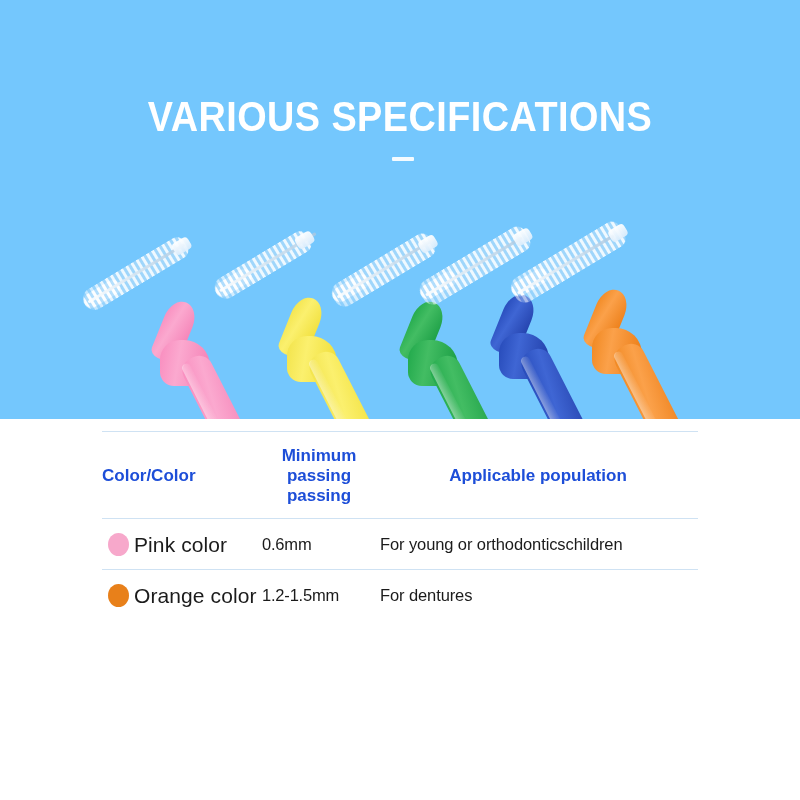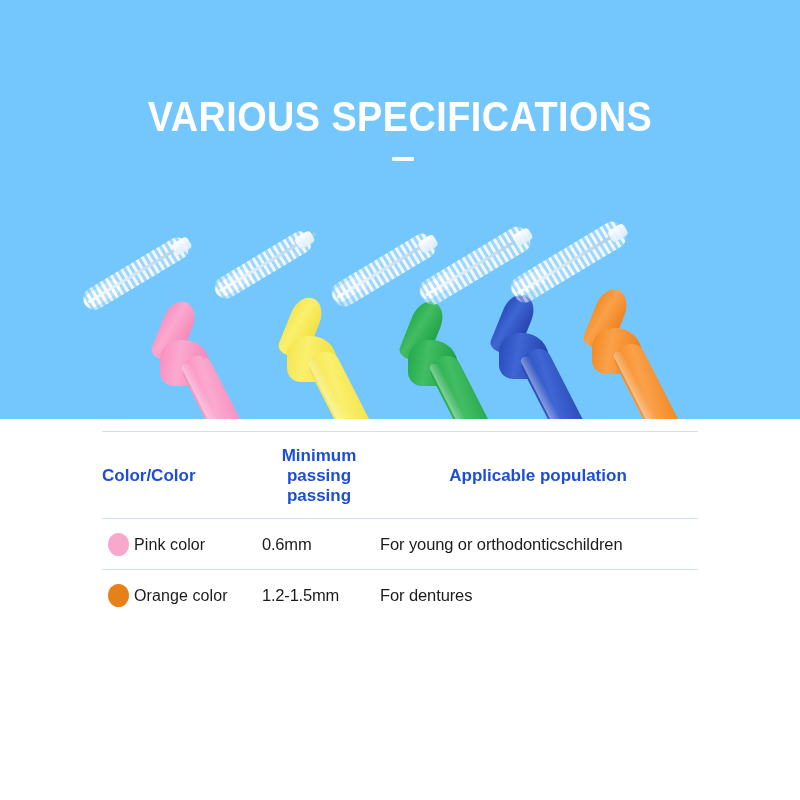--- a/index.html
+++ b/index.html
@@ -240,21 +240,21 @@
     display: inline-block;
     width: 21px;
     height: 23px;
     border-radius: 50%;
     vertical-align: middle;
     margin-right: 5px;
   }
   .color-label {
     display: inline-block;
     vertical-align: middle;
-    font-size: 16px;
+    font-size: 21px;
     letter-spacing: 0.1px;
   }
   .cell-diam { font-size: 18px; letter-spacing: -0.2px; }
   .cell-pop  { font-size: 16px; letter-spacing: -0.1px; }
 </style>
 </head>
 <body>
 
 <div id="page">
 

